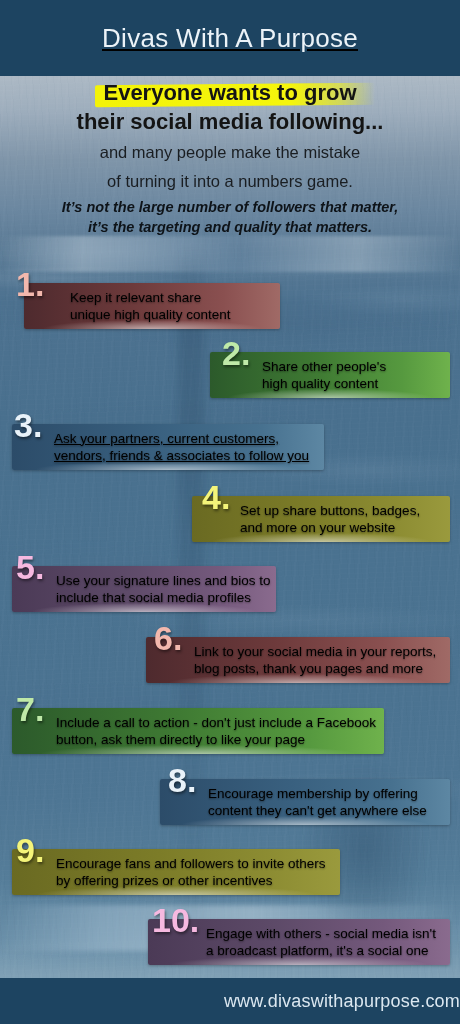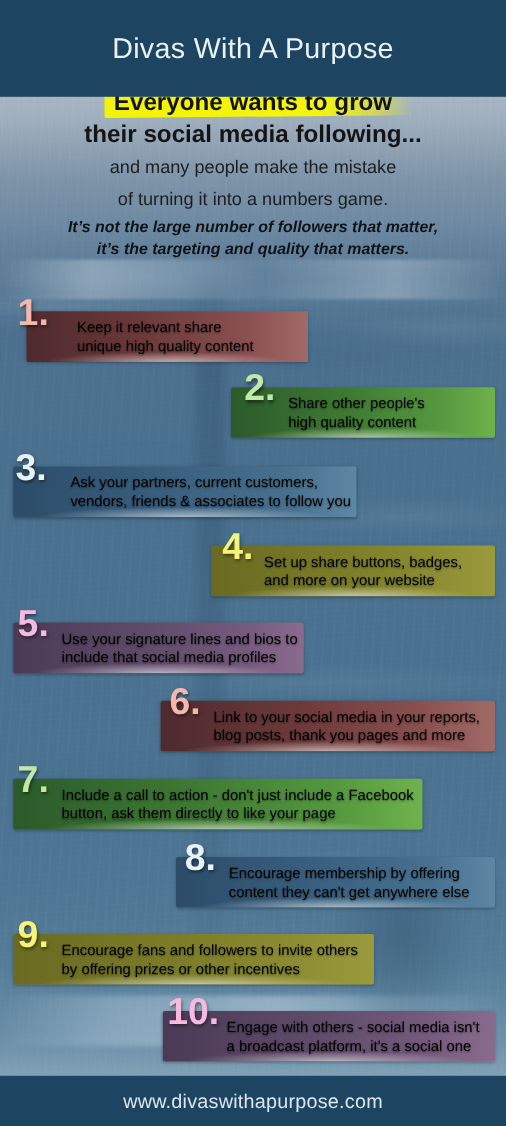--- a/index.html
+++ b/index.html
@@ -91,22 +91,22 @@
     filter:blur(3px);
   }
 
   
   .band {
     position:absolute; left:0; right:0;
     background:#1d4461;
     display:flex; align-items:center; justify-content:center;
     z-index:6;
   }
-  .band.header { top:0; height:88px; }
-  .band.footer { bottom:0; height:46px; }
+  .band.header { top:0; height:76px;text-decoration:underline; }
+  .band.footer { bottom:0; height:46px;justify-content:flex-end; }
 
   .band.header .title {
     color:#ecf3f8;
     font-size:26px;
     font-weight:400;
     letter-spacing:.3px;
     white-space:nowrap;
   }
   .band.footer .url {
     color:#dbe7f0;
@@ -259,21 +259,21 @@
     <div class="num" style="left:12px;">2.</div>
     <div class="txt" style="left:52px;">
       <span>Share other people's</span>
       <span>high quality content</span>
     </div>
   </div>
 
   <div class="item c-blue" style="left:12px; top:424px; width:312px;">
     <div class="bar"></div>
     <div class="num" style="left:2px;">3.</div>
-    <div class="txt" style="left:52px;">
+    <div class="txt" style="left:42px;text-decoration:underline;">
       <span>Ask your partners, current customers,</span>
       <span>vendors, friends &amp; associates to follow you</span>
     </div>
   </div>
 
   <div class="item c-olive" style="left:192px; top:496px; width:258px;">
     <div class="bar"></div>
     <div class="num" style="left:10px;">4.</div>
     <div class="txt" style="left:48px;">
       <span>Set up share buttons, badges,</span>

